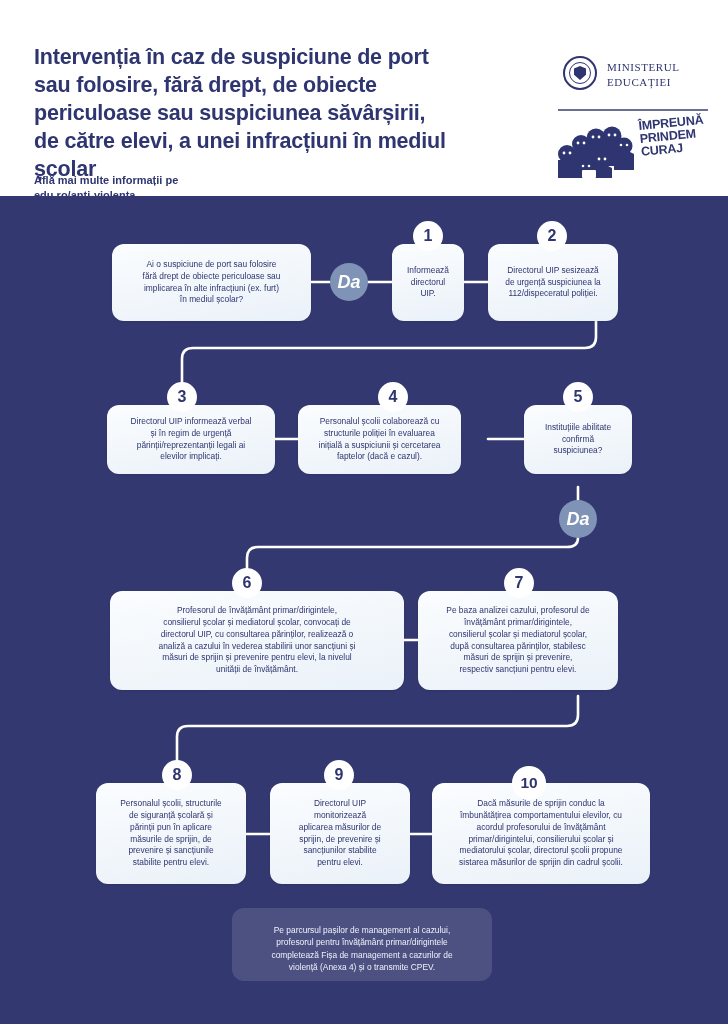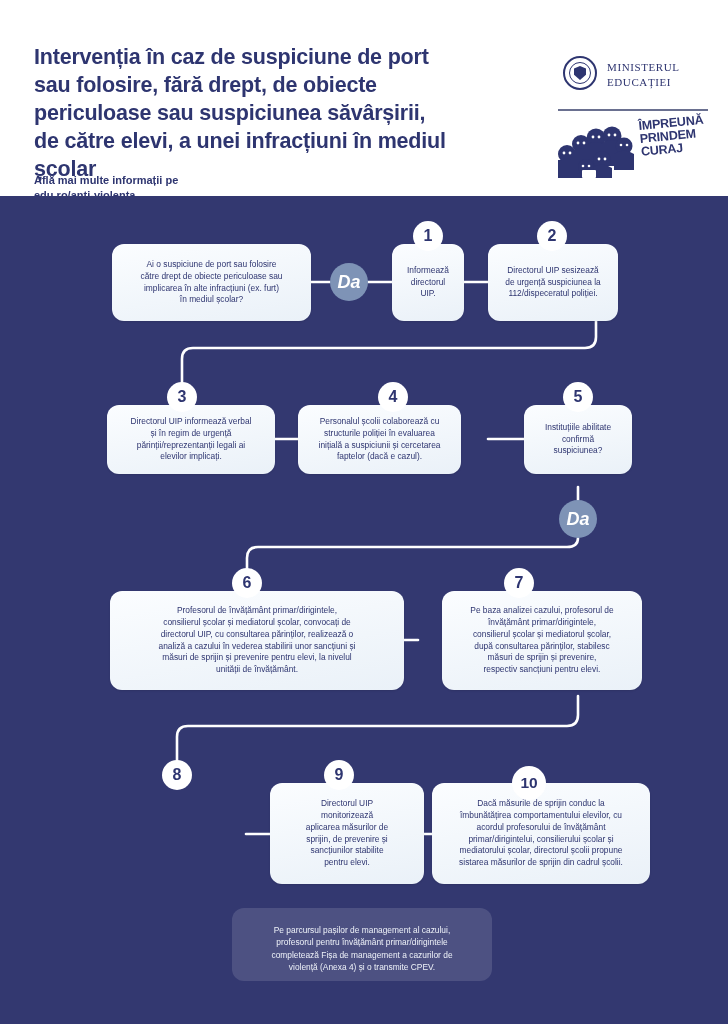--- a/index.html
+++ b/index.html
@@ -264,21 +264,21 @@
         <path d="M578 500 L578 519 Q578 530 567 530 L188 530 Q177 530 177 541 L177 570"></path>
 
         <path d="M246 638 L270 638"></path>
 
         <path d="M408 638 L432 638"></path>
       </g>
     </svg>
 
     <div class="card" style="left:112px; top:250px; width:199px; height:77px; top:48px;">
       <div class="txt">Ai o suspiciune de <b>port sau folosire</b>
-<b>către drept de obiecte periculoase</b> sau
+<b>fără drept de obiecte periculoase</b> sau
 implicarea în alte infracțiuni (ex. furt)
 în mediul școlar?</div>
     </div>
 
     <div class="da" style="left:330px; top:67px;">
       <span>Da</span>
     </div>
 
     <div class="numbadge" style="left:413px; top:25px;">
       <span>1</span>
@@ -339,37 +339,45 @@
 consilierul școlar și mediatorul școlar, convocați de
 directorul UIP, cu consultarea părinților, realizează o
 analiză a cazului în vederea stabilirii unor sancțiuni și
 măsuri de sprijin și prevenire pentru elevi, la nivelul
 unității de învățământ.</div>
     </div>
 
     <div class="numbadge" style="left:504px; top:372px;">
       <span>7</span>
     </div>
-    <div class="card" style="left:418px; top:395px; width:200px; height:99px;margin-left:24px;">
+    <div class="card" style="left:418px; top:395px; width:200px; height:99px;">
       <div class="txt">Pe baza analizei cazului, profesorul de
 învățământ primar/dirigintele,
 consilierul școlar și mediatorul școlar,
 după consultarea părinților, stabilesc
 măsuri de sprijin și prevenire,
 respectiv sancțiuni pentru elevi.</div>
     </div>
 
     <div class="numbadge" style="left:162px; top:564px;">
       <span>8</span>
     </div>
+    <div class="card" style="left:96px; top:587px; width:150px; height:101px;">
+      <div class="txt">Personalul școlii, structurile
+de siguranță școlară și
+părinții pun în aplicare
+măsurile de sprijin, de
+prevenire și sancțiunile
+stabilite pentru elevi.</div>
+    </div>
 
     <div class="numbadge" style="left:324px; top:564px;">
       <span>9</span>
     </div>
-    <div class="card" style="left:270px; top:587px; width:154px; height:101px;">
+    <div class="card" style="left:270px; top:587px; width:140px; height:101px;">
       <div class="txt">Directorul UIP
 monitorizează
 aplicarea măsurilor de
 sprijin, de prevenire și
 sancțiunilor stabilite
 pentru elevi.</div>
     </div>
 
     <div class="numbadge wide" style="left:512px; top:562px;margin-top:8px;">
       <span>10</span>

